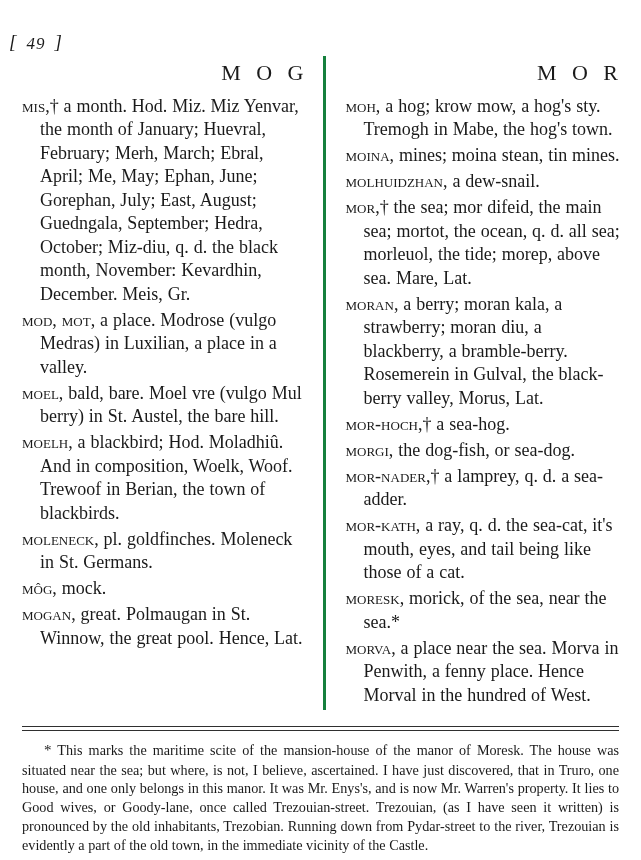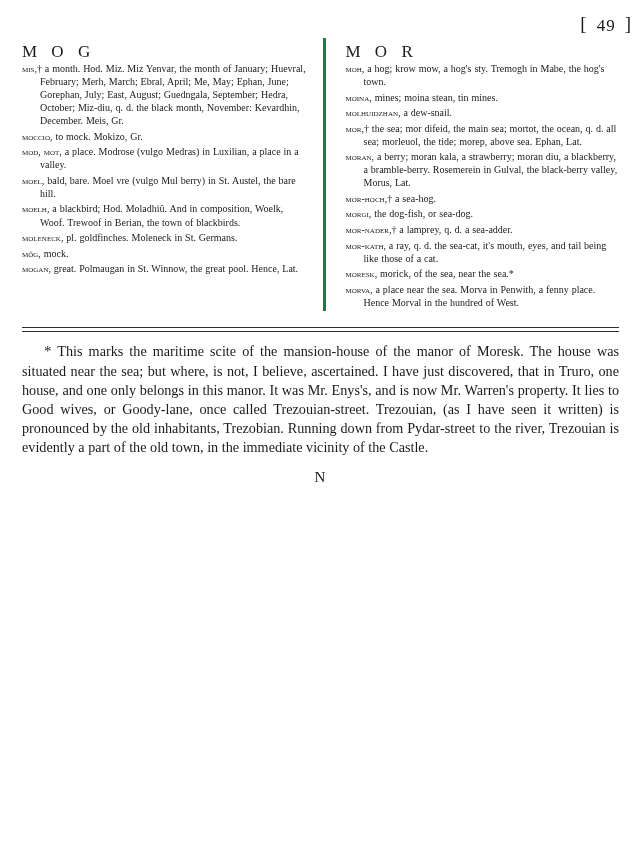--- a/index.html
+++ b/index.html
@@ -15,26 +15,27 @@
     color: #1a1a1a;
   }
   .page {
     position: relative;
     width: 641px;
     height: 860px;
     box-sizing: border-box;
     padding: 0;
   }
   .page-number-line {
-    text-align: right;
+    text-align: left;
     font-size: 17px;
     letter-spacing: 1px;
-    margin-top: 14px;
+    margin-top: 32px;
     margin-bottom: 2px;
     font-family: "Liberation Serif", serif;
+    font-style: italic;
   }
   .page-number-line .bracket {
     font-size: 19px;
     padding: 0 9px;
     position: relative;
     top: -1px;
   }
   .columns {
     display: flex;
     flex-direction: row;
@@ -47,28 +48,29 @@
     box-sizing: border-box;
   }
   .col.left {
     padding-right: 14px;
   }
   .col.right {
     padding-left: 20px;
     border-left: 3px solid #15803d;
   }
   .col-head {
-    text-align: left;
-    font-size: 17px;
+    text-align: right;
+    font-size: 22px;
     letter-spacing: 5px;
+    margin-bottom: 9px;
     margin-top: 4px;
     font-family: "Liberation Serif", serif;
   }
   .entry {
-    font-size: 10px;
+    font-size: 18px;
     line-height: 1.305;
     margin-bottom: 2.5px;
     text-indent: -18px;
     padding-left: 18px;
     text-align: left;
     word-spacing: 0.4px;
   }
   .hw {
     font-variant: small-caps;
     text-transform: lowercase;
@@ -109,35 +111,34 @@
 
   <div class="page-number-line">
     <span class="bracket">[</span><span>49</span><span class="bracket">]</span>
   </div>
 
   <div class="columns">
 
     <div class="col left">
       <div class="col-head">M O G</div>
       <div class="entry"><span class="hw">Mis</span><span>,† a month. Hod. Miz. Miz Yenvar, the month of January; Huevral, February; Merh, March; Ebral, April; Me, May; Ephan, June; Gorephan, July; East, August; Guedngala, September; Hedra, October; Miz-diu, q. d. the black month, November: Kevardhin, December. Meis, Gr.</span></div>
-      <div class="entry"><span class="hw">Moccio</span><span>, to mock. Mokizo, Gr.</span></div>
       <div class="entry"><span class="hw">Mod, Mot</span><span>, a place. Modrose (vulgo Medras) in Luxilian, a place in a valley.</span></div>
       <div class="entry"><span class="hw">Moel</span><span>, bald, bare. Moel vre (vulgo Mul berry) in St. Austel, the bare hill.</span></div>
       <div class="entry"><span class="hw">Moelh</span><span>, a blackbird; Hod. Moladhiû. And in composition, Woelk, Woof. Trewoof in Berian, the town of blackbirds.</span></div>
       <div class="entry"><span class="hw">Moleneck</span><span>, pl. goldfinches. Moleneck in St. Germans.</span></div>
       <div class="entry"><span class="hw">Môg</span><span>, mock.</span></div>
       <div class="entry"><span class="hw">Mogan</span><span>, great. Polmaugan in St. Winnow, the great pool. Hence, Lat.</span></div>
     </div>
 
     <div class="col right">
       <div class="col-head">M O R</div>
       <div class="entry"><span class="hw">Moh</span><span>, a hog; krow mow, a hog's sty. Tremogh in Mabe, the hog's town.</span></div>
       <div class="entry"><span class="hw">Moina</span><span>, mines; moina stean, tin mines.</span></div>
       <div class="entry"><span class="hw">Molhuidzhan</span><span>, a dew-snail.</span></div>
-      <div class="entry"><span class="hw">Mor</span><span>,† the sea; mor difeid, the main sea; mortot, the ocean, q. d. all sea; morleuol, the tide; morep, above sea. Ephan, Lat.</span></div>
+      <div class="entry"><span class="hw">Mor</span><span>,† the sea; mor difeid, the main sea; mortot, the ocean, q. d. all sea; morleuol, the tide; morep, above sea. Mare, Lat.</span></div>
       <div class="entry"><span class="hw">Moran</span><span>, a berry; moran kala, a strawberry; moran diu, a blackberry, a bramble-berry. Rosemerein in Gulval, the black-berry valley, Morus, Lat.</span></div>
       <div class="entry"><span class="hw">Mor-hoch</span><span>,† a sea-hog.</span></div>
       <div class="entry"><span class="hw">Morgi</span><span>, the dog-fish, or sea-dog.</span></div>
       <div class="entry"><span class="hw">Mor-nader</span><span>,† a lamprey, q. d. a sea-adder.</span></div>
       <div class="entry"><span class="hw">Mor-kath</span><span>, a ray, q. d. the sea-cat, it's mouth, eyes, and tail being like those of a cat.</span></div>
       <div class="entry"><span class="hw">Moresk</span><span>, morick, of the sea, near the sea.*</span></div>
       <div class="entry"><span class="hw">Morva</span><span>, a place near the sea. Morva in Penwith, a fenny place. Hence Morval in the hundred of West.</span></div>
     </div>
 
   </div>

